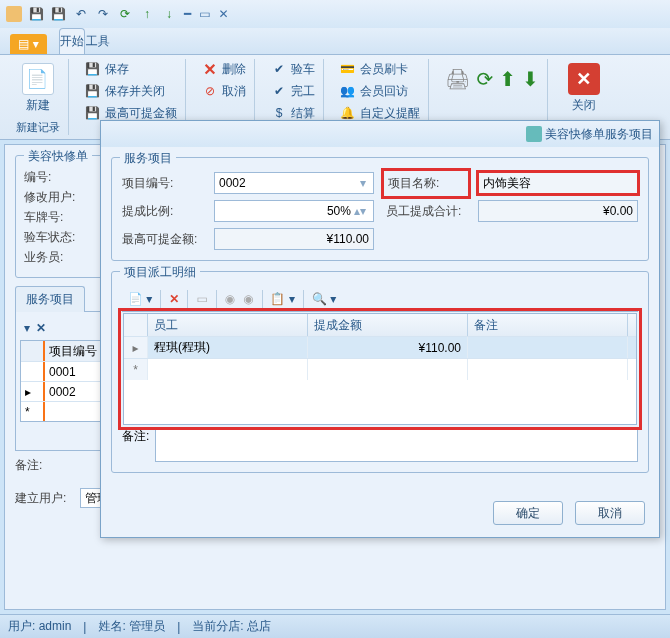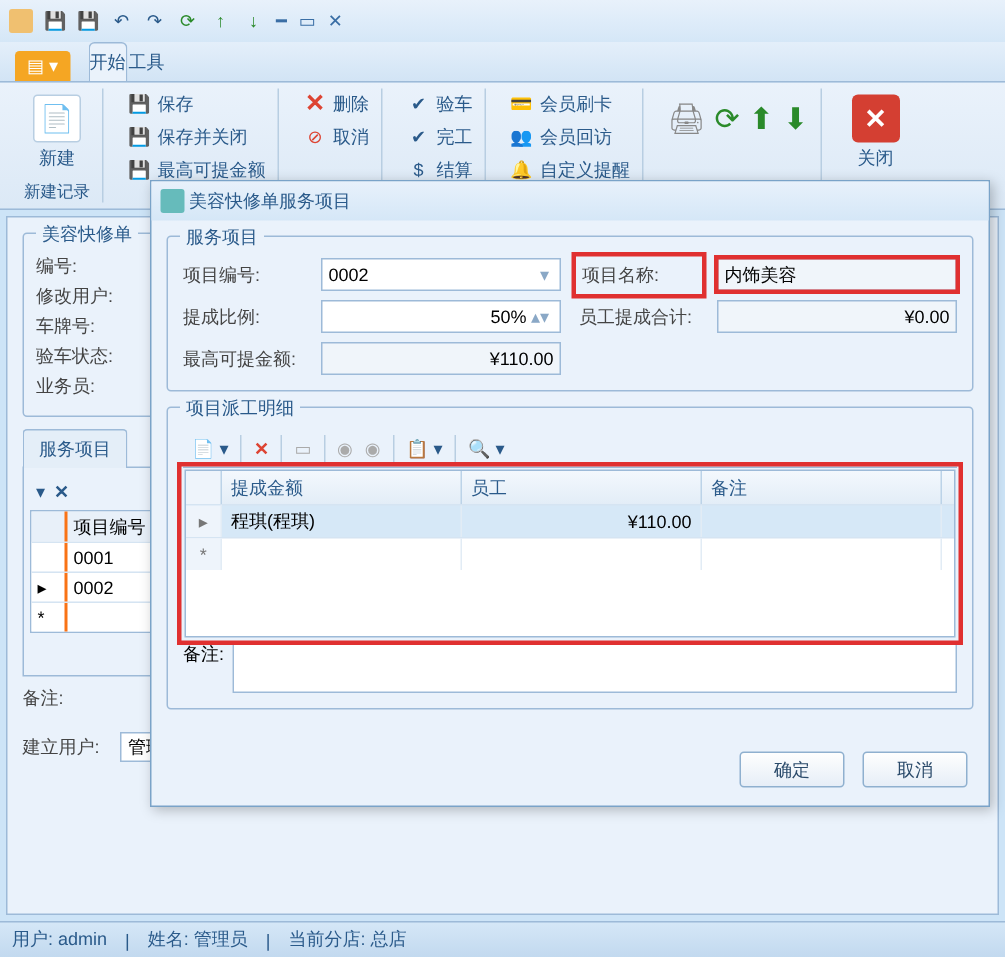--- a/index.html
+++ b/index.html
@@ -51,21 +51,21 @@
 .mini-grid .row { background:#fff; border-top:1px solid #d5e4f2; }
 .mini-grid .cell { border-right:2px solid #f97316; padding:0 4px; height:100%; display:flex; align-items:center; }
 
 .bottom-row { display:flex; align-items:center; gap:6px; margin-top:6px; }
 .bottom-row label { color:#444; }
 
 .statusbar { position:absolute; left:0; right:0; bottom:0; height:24px; background:linear-gradient(#d5e7f7,#c2d9ef); display:flex; align-items:center; padding:0 8px; gap:12px; color:#2a5a8a; border-top:1px solid #9dbad8; }
 
 
 .dialog { position:absolute; left:100px; top:120px; width:560px; background:#eaf2fb; border:1px solid #7aa3c8; box-shadow:2px 2px 8px rgba(0,0,0,.25); }
-.dlg-title { height:26px; background:linear-gradient(#e8f1fb,#d5e7f7); display:flex; align-items:center; padding:0 6px; gap:3px; color:#2a5a8a; }
+.dlg-title { height:26px; background:linear-gradient(#e8f1fb,#d5e7f7); display:flex; align-items:center; padding:0 6px; gap:3px; color:#2a5a8a;justify-content:flex-end; }
 .dlg-title .dlg-ic { width:16px; height:16px; background:#6bb; border-radius:2px; }
 .dlg-body { padding:10px; }
 .fs { border:1px solid #9dbad8; border-radius:3px; padding:14px 10px 10px; position:relative; margin-bottom:10px; }
 .fs .legend { position:absolute; top:-8px; left:8px; background:#eaf2fb; padding:0 4px; color:#2a5a8a; }
 .form-grid { display:grid; grid-template-columns:80px 160px 80px 160px; gap:6px 12px; align-items:center; }
 .form-grid label { text-align:left; color:#444; }
 .tinput { border:1px solid #9dbad8; height:22px; background:#fff; padding:0 4px; display:flex; align-items:center; justify-content:space-between; }
 .tinput.ro { background:#f0f5fa; }
 .tinput .arr { color:#8aa8c6; padding:0 3px; }
 .tinput.num { justify-content:flex-end; }
@@ -345,22 +345,22 @@
         <span class="sep"></span>
         <span class="ic">📋 ▾</span>
         <span class="sep"></span>
         <span class="ic">🔍 ▾</span>
       </div>
 
       <div class="grid-wrap">
         <div class="datagrid">
           <div class="ghd">
             <div class="gc rowhdr"></div>
+            <div class="gc">员工</div>
             <div class="gc">提成金额</div>
-            <div class="gc">员工</div>
             <div class="gc">备注</div>
           </div>
           <div class="gr sel">
             <div class="gc rowhdr">▸</div>
             <div class="gc">程琪(程琪)</div>
             <div class="gc num">¥110.00</div>
             <div class="gc"></div>
           </div>
           <div class="gr">
             <div class="gc rowhdr">*</div>

